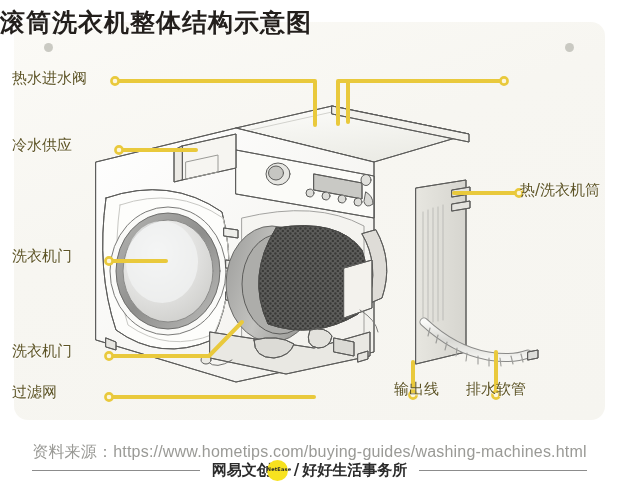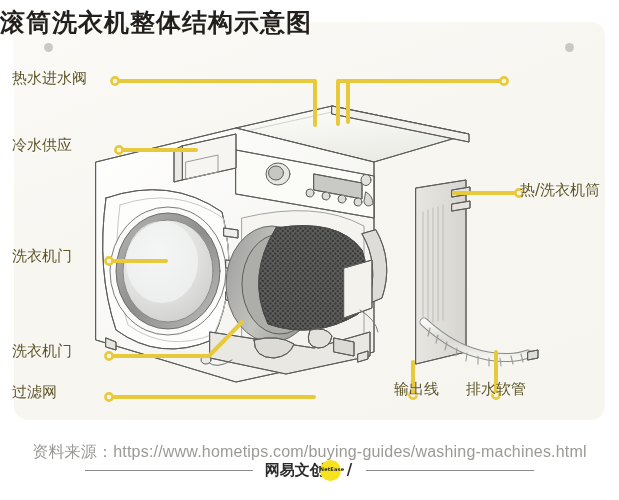--- a/index.html
+++ b/index.html
@@ -286,17 +286,18 @@
   </div>
 
   <div class="brandrow">
     <div class="rule"></div>
     <div class="brand">
       <span>网易文创</span>
       <span class="brand-dot">
         <span>NetEase</span>
       </span>
       <span class="slash">/</span>
+      <span>好好生活事务所</span>
     </div>
     <div class="rule"></div>
   </div>
 
 </div>
 
 </body></html>

